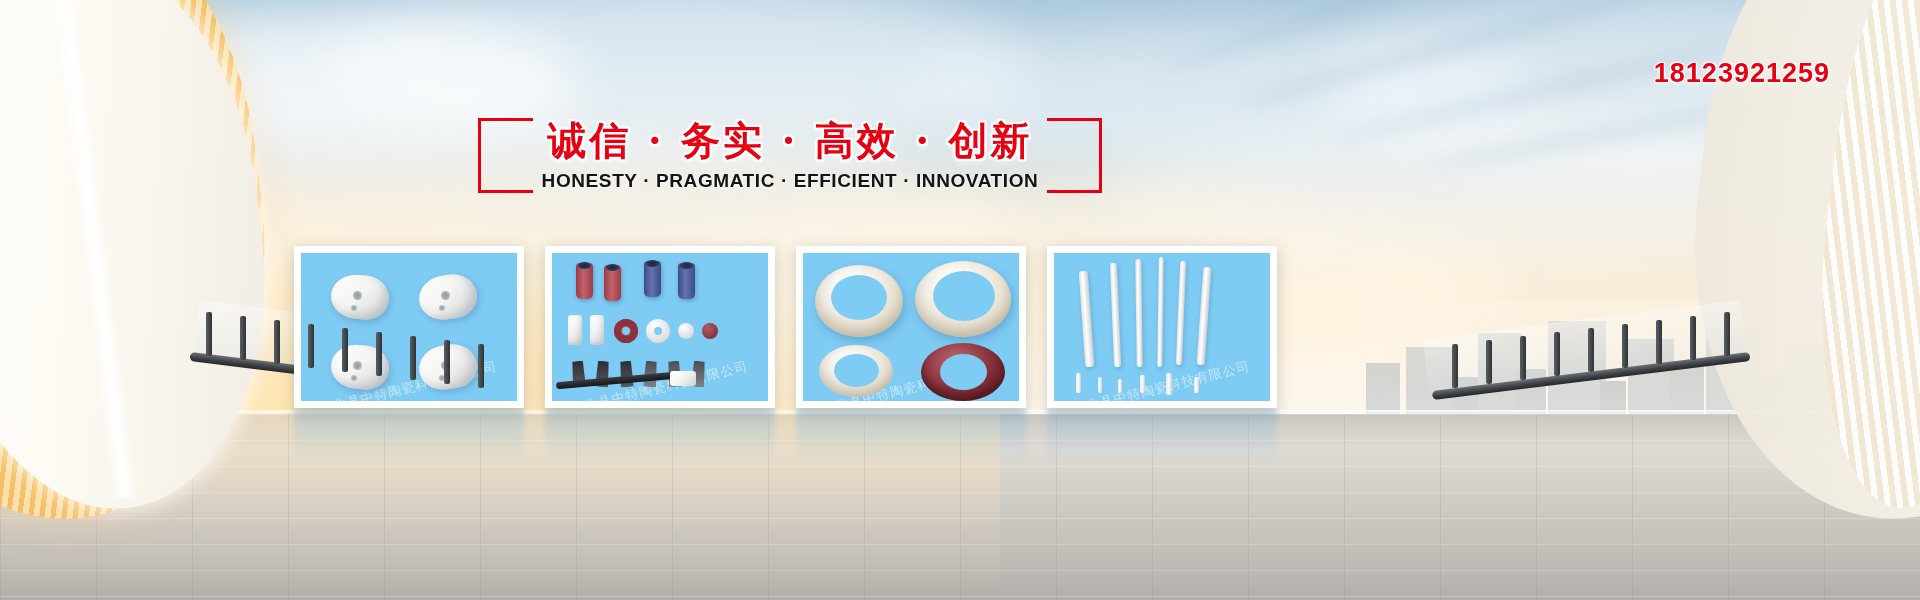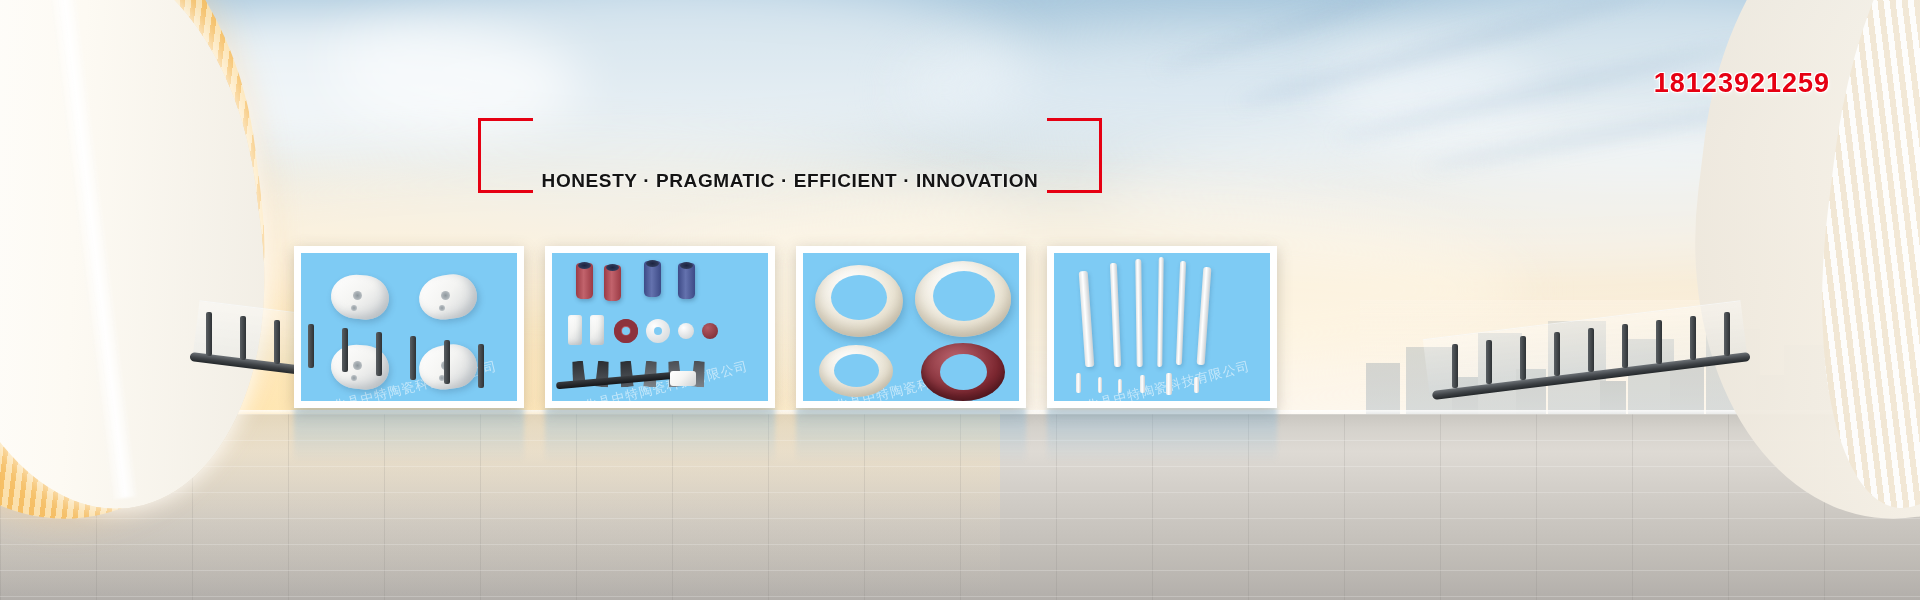--- a/index.html
+++ b/index.html
@@ -161,21 +161,21 @@
   }
 
   
   .contact{position:absolute;right:90px;top:52px;text-align:left;}
   .contact div{
     color:#e60012;font-weight:bold;white-space:nowrap;
     text-shadow:-1px -1px 0 #fff,1px -1px 0 #fff,-1px 1px 0 #fff,1px 1px 0 #fff,0 2px 5px rgba(255,255,255,.8);
   }
   .ct-slogan{font-size:20px;letter-spacing:1px;}
   .ct-label{font-size:20px;margin-top:16px;letter-spacing:1px;}
-  .ct-phone{font-size:27px;margin-top:16px;letter-spacing:1px;}
+  .ct-phone{font-size:27px;margin-top:6px;letter-spacing:1px;}
 
   
   .panel{
     position:absolute;top:246px;width:230px;height:162px;
     background:#ffffff;padding:7px;box-sizing:border-box;
     box-shadow:0 4px 14px rgba(90,80,60,.28);
   }
   .panel .inner{
     position:relative;width:100%;height:100%;
     background:#7ecbf4;overflow:hidden;
@@ -251,20 +251,21 @@
   <div class="glass-l"></div>
   <div class="glass-r"></div>
   <div class="rail rail-l"></div>
   <div class="rail rail-r"></div>
 
   <div class="slogan-wrap">
     <div class="bracket bk-tl"></div>
     <div class="bracket bk-bl"></div>
     <div class="bracket bk-tr"></div>
     <div class="bracket bk-br"></div>
+    <div class="slogan-cn">诚信 · 务实 · 高效 · 创新</div>
     <div class="slogan-en">HONESTY · PRAGMATIC · EFFICIENT · INNOVATION</div>
   </div>
 
   <div class="contact">
     <div class="ct-phone">18123921259</div>
   </div>
 
   <div class="panel-reflect" style="left:294px"></div>
   <div class="panel-reflect" style="left:545px"></div>
   <div class="panel-reflect" style="left:796px"></div>

